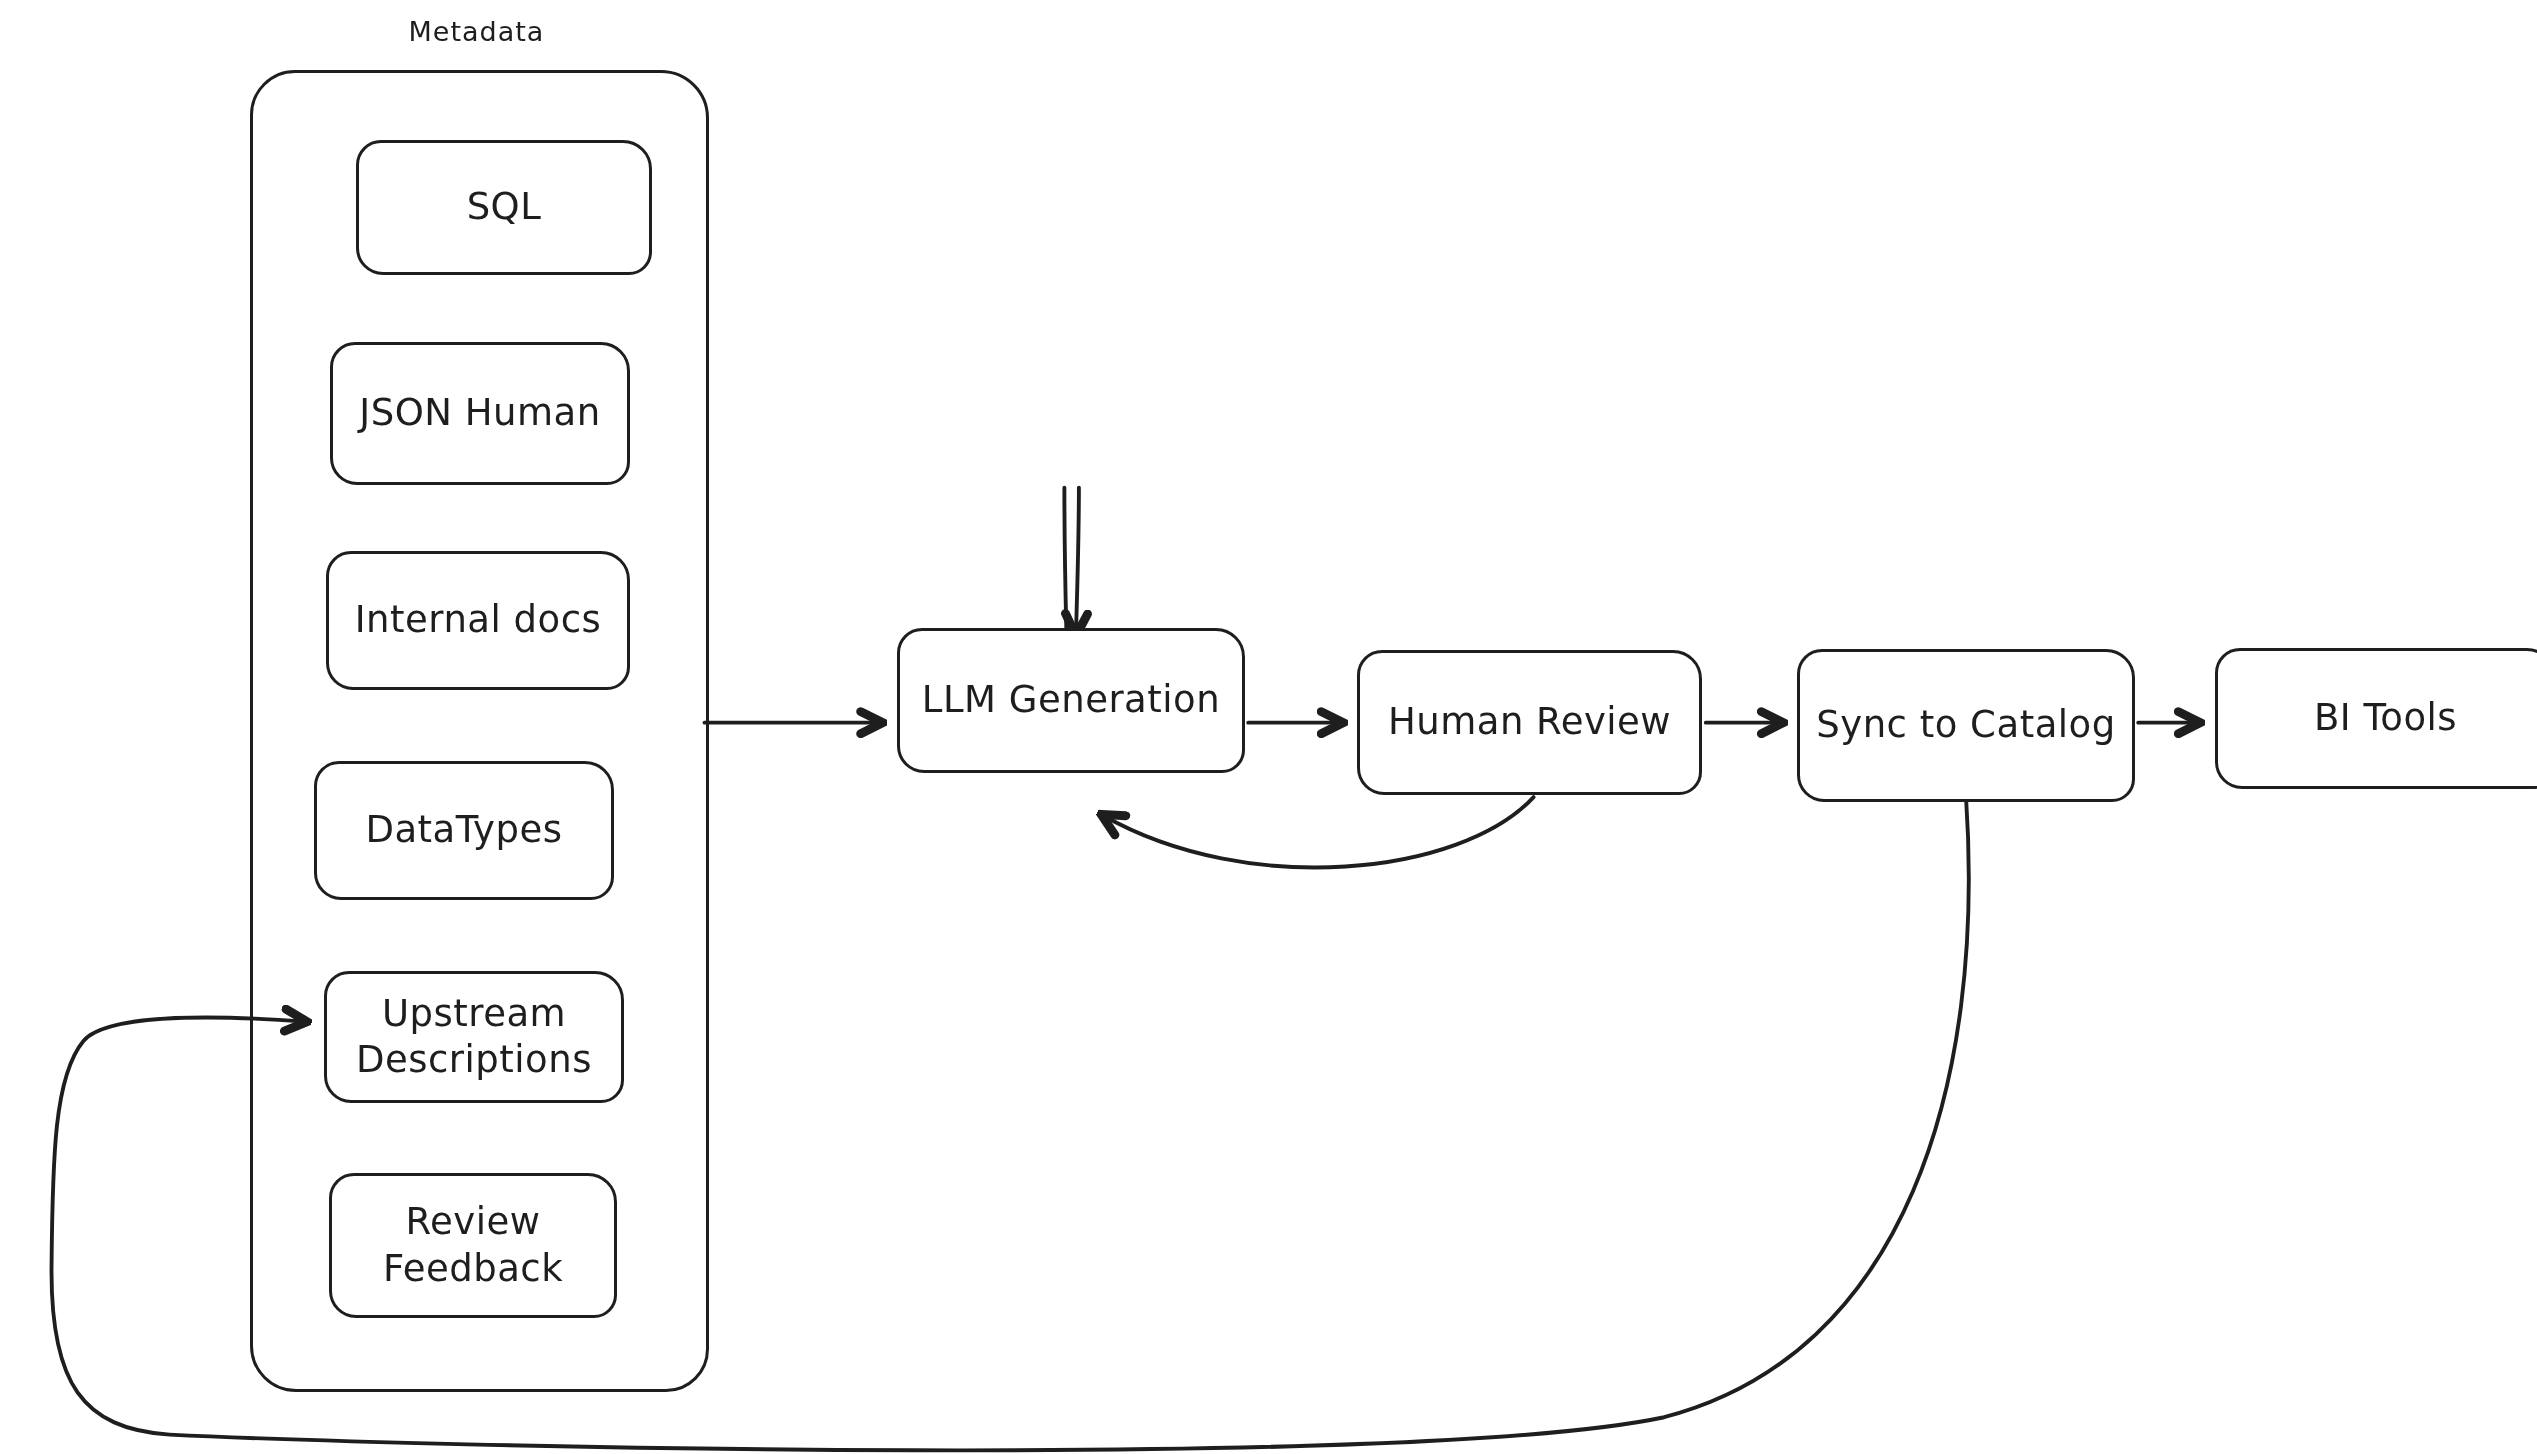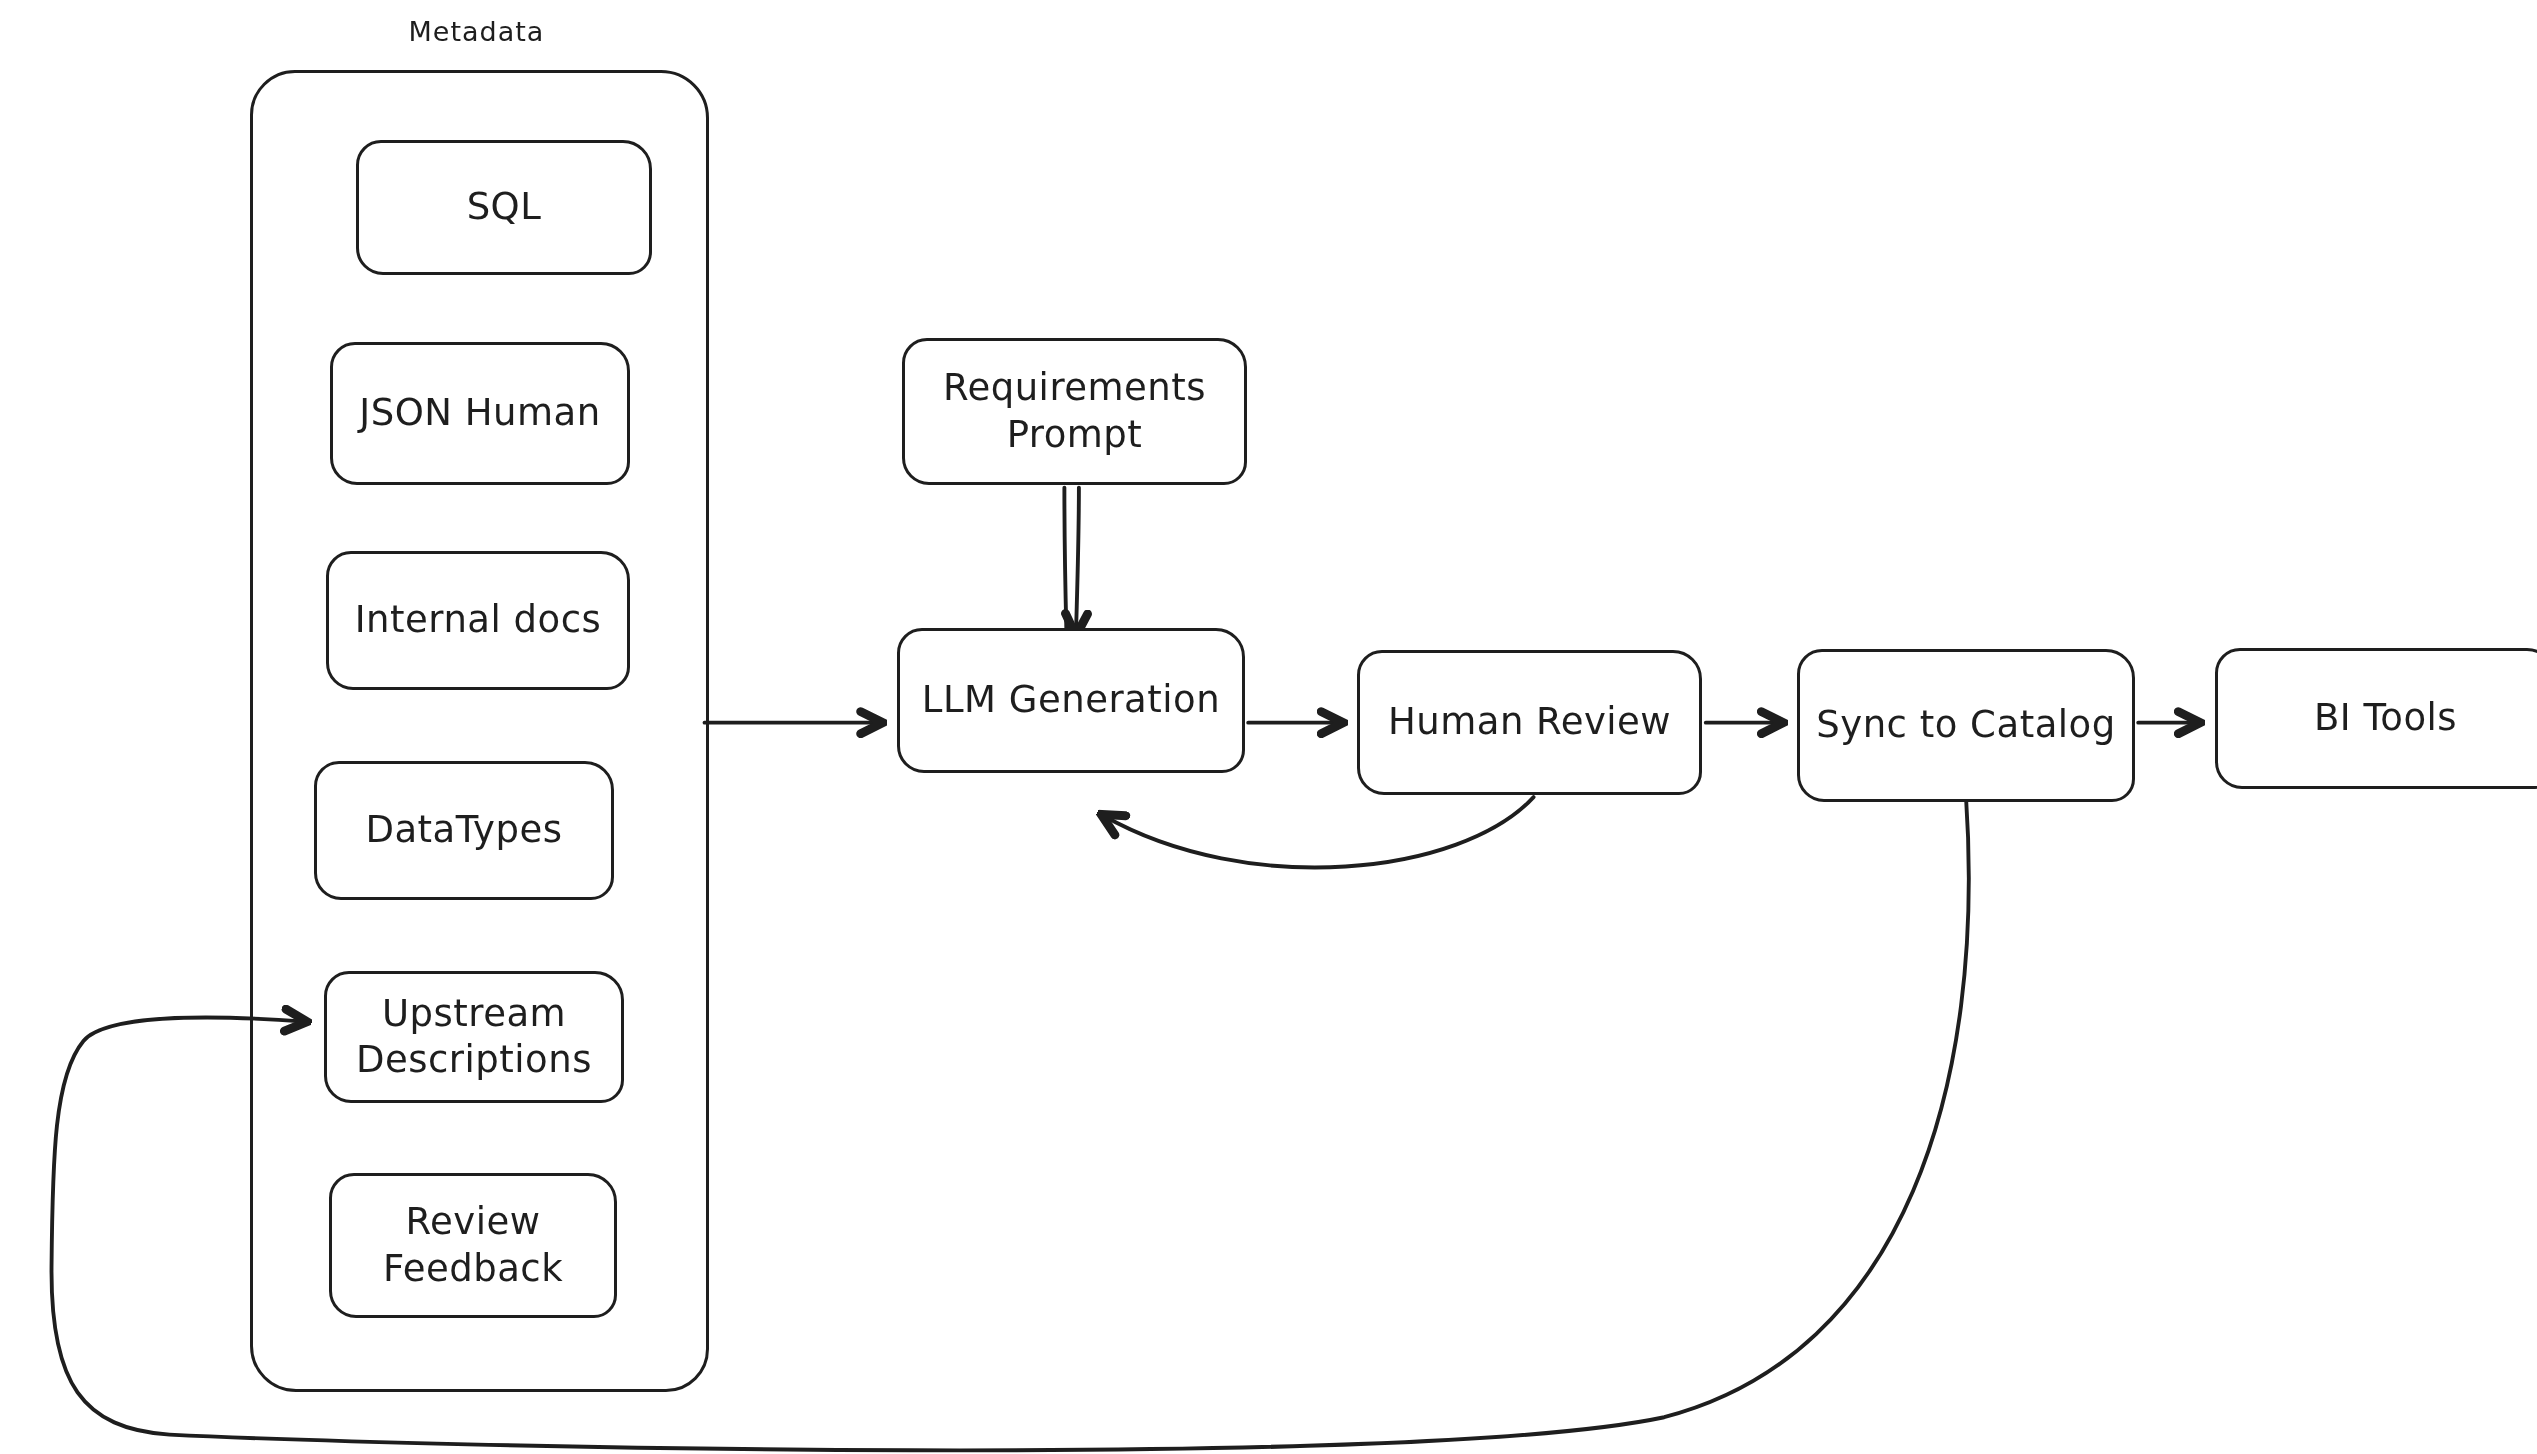--- a/index.html
+++ b/index.html
@@ -128,24 +128,20 @@
   </div>
   <div class="node" id="node-upstream">
     <span class="node-label">Upstream
 Descriptions</span>
   </div>
   <div class="node" id="node-review-fb">
     <span class="node-label">Review
 Feedback</span>
   </div>
 
-  <div class="node" id="node-req-prompt">
-    <span class="node-label">Requirements
-Prompt</span>
-  </div>
   <div class="node" id="node-llm">
     <span class="node-label">LLM Generation</span>
   </div>
   <div class="node" id="node-human-review">
     <span class="node-label">Human Review</span>
   </div>
   <div class="node" id="node-sync-catalog">
     <span class="node-label">Sync to Catalog</span>
   </div>
   <div class="node" id="node-bi-tools">

